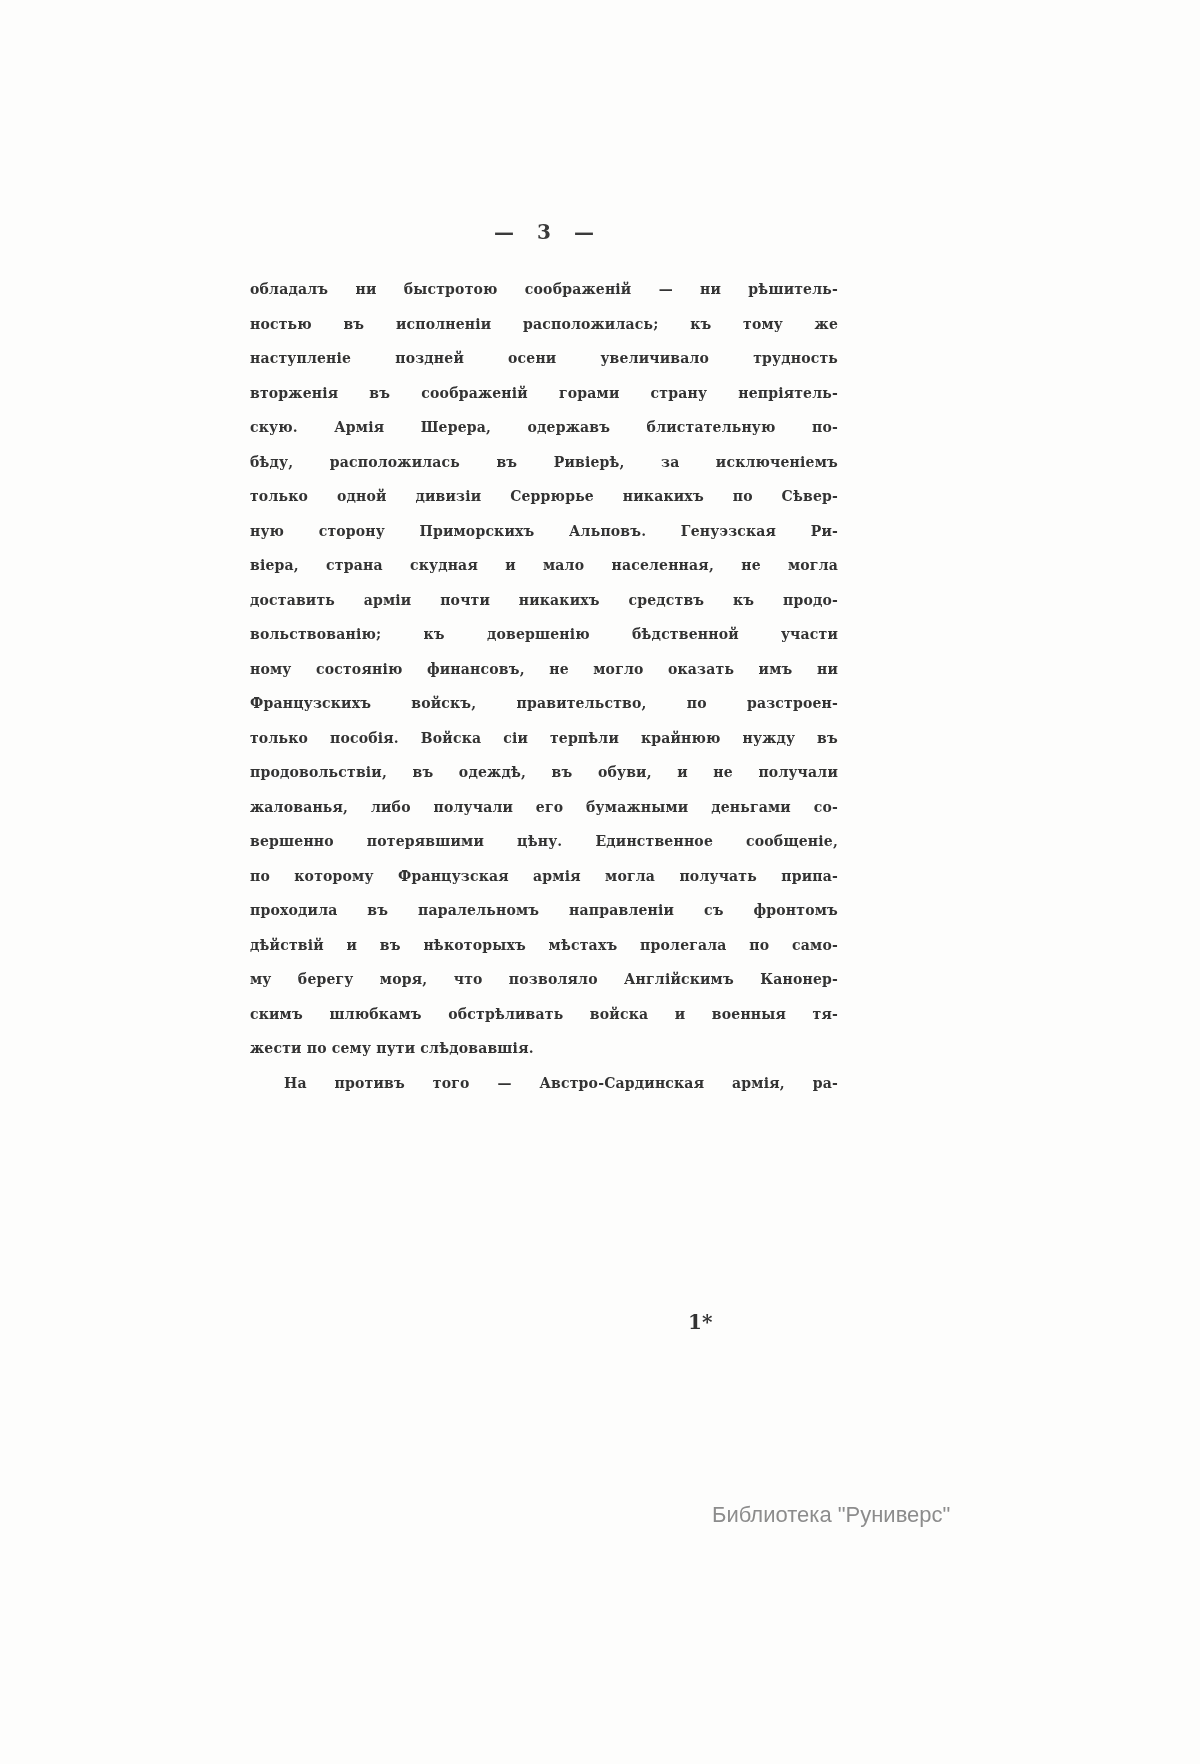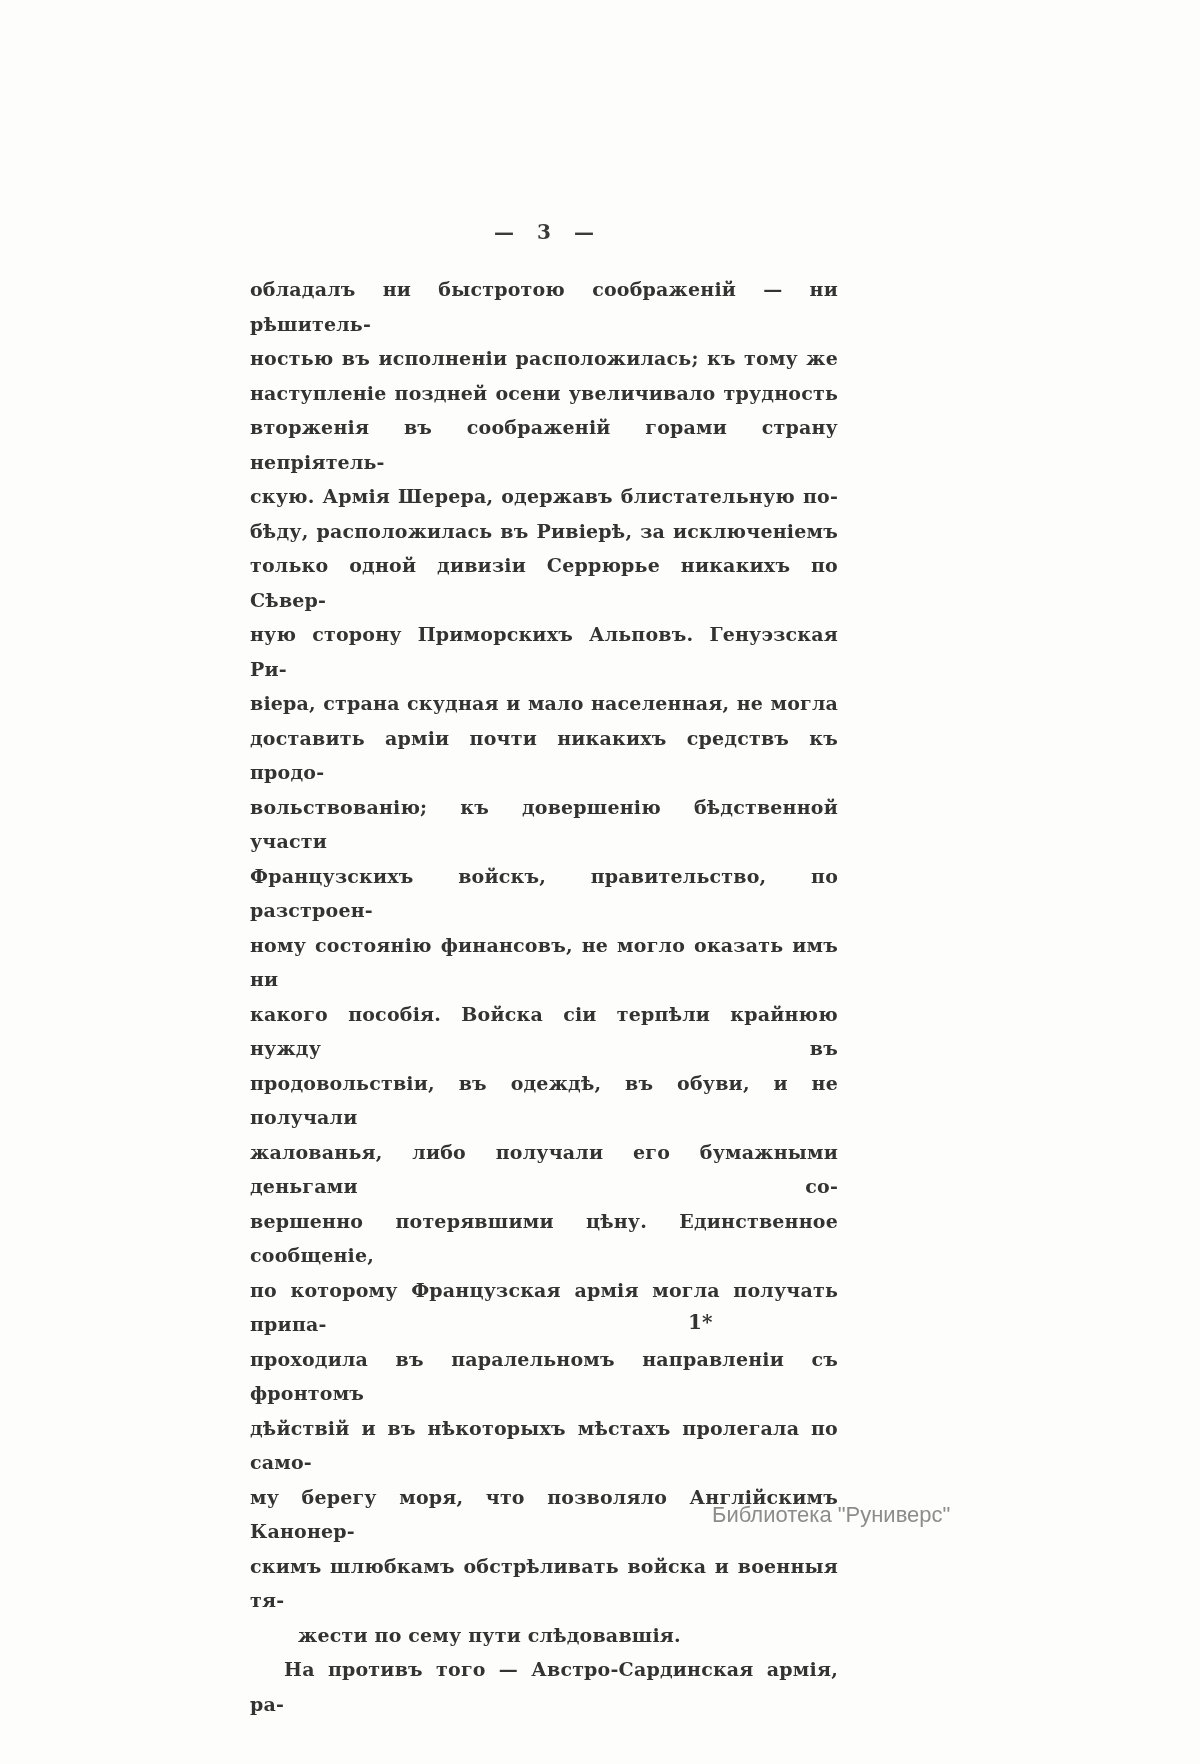--- a/index.html
+++ b/index.html
@@ -26,29 +26,29 @@
     color: #3a3a3a;
   }
   .text-block {
     position: absolute;
     top: 272px;
     left: 250px;
     width: 588px;
   }
   .paragraph { margin: 0; }
   .line {
-    font-size: 19px;
+    font-size: 14px;
     font-weight: bold;
     line-height: 34.5px;
     color: #333333;
     text-align: justify;
     text-align-last: justify;
     letter-spacing: 0.2px;
   }
-  .line.last-line { text-align-last: left; margin-left: 48px; }
+  .line.last-line { text-align-last: left; }
   .line.indented { text-indent: 34px; }
   .signature-mark {
     position: absolute;
     top: 1310px;
     left: 688px;
     font-size: 20px;
     font-weight: bold;
     color: #333333;
   }
   .watermark {
@@ -72,23 +72,23 @@
         <div class="line">ностью въ исполненіи расположилась; къ тому же</div>
         <div class="line">наступленіе поздней осени увеличивало трудность</div>
         <div class="line">вторженія въ соображеній горами страну непріятель-</div>
         <div class="line">скую. Армія Шерера, одержавъ блистательную по-</div>
         <div class="line">бѣду, расположилась въ Ривіерѣ, за исключеніемъ</div>
         <div class="line">только одной дивизіи Серрюрье никакихъ по Сѣвер-</div>
         <div class="line">ную сторону Приморскихъ Альповъ. Генуэзская Ри-</div>
         <div class="line">віера, страна скудная и мало населенная, не могла</div>
         <div class="line">доставить арміи почти никакихъ средствъ къ продо-</div>
         <div class="line">вольствованію; къ довершенію бѣдственной участи</div>
+        <div class="line">ному состоянію финансовъ, не могло оказать имъ ни</div>
         <div class="line">Французскихъ войскъ, правительство, по разстроен-</div>
-        <div class="line">ному состоянію финансовъ, не могло оказать имъ ни</div>
-        <div class="line">какого пособія. Войска сіи терпѣли крайнюю нужду въ</div>
+        <div class="line">только пособія. Войска сіи терпѣли крайнюю нужду въ</div>
         <div class="line">продовольствіи, въ одеждѣ, въ обуви, и не получали</div>
         <div class="line">жалованья, либо получали его бумажными деньгами со-</div>
         <div class="line">вершенно потерявшими цѣну. Единственное сообщеніе,</div>
         <div class="line">по которому Французская армія могла получать припа-</div>
         <div class="line">проходила въ паралельномъ направленіи съ фронтомъ</div>
         <div class="line">дѣйствій и въ нѣкоторыхъ мѣстахъ пролегала по само-</div>
         <div class="line">му берегу моря, что позволяло Англійскимъ Канонер-</div>
         <div class="line">скимъ шлюбкамъ обстрѣливать войска и военныя тя-</div>
         <div class="line last-line">жести по сему пути слѣдовавшія.</div>
       </div>

